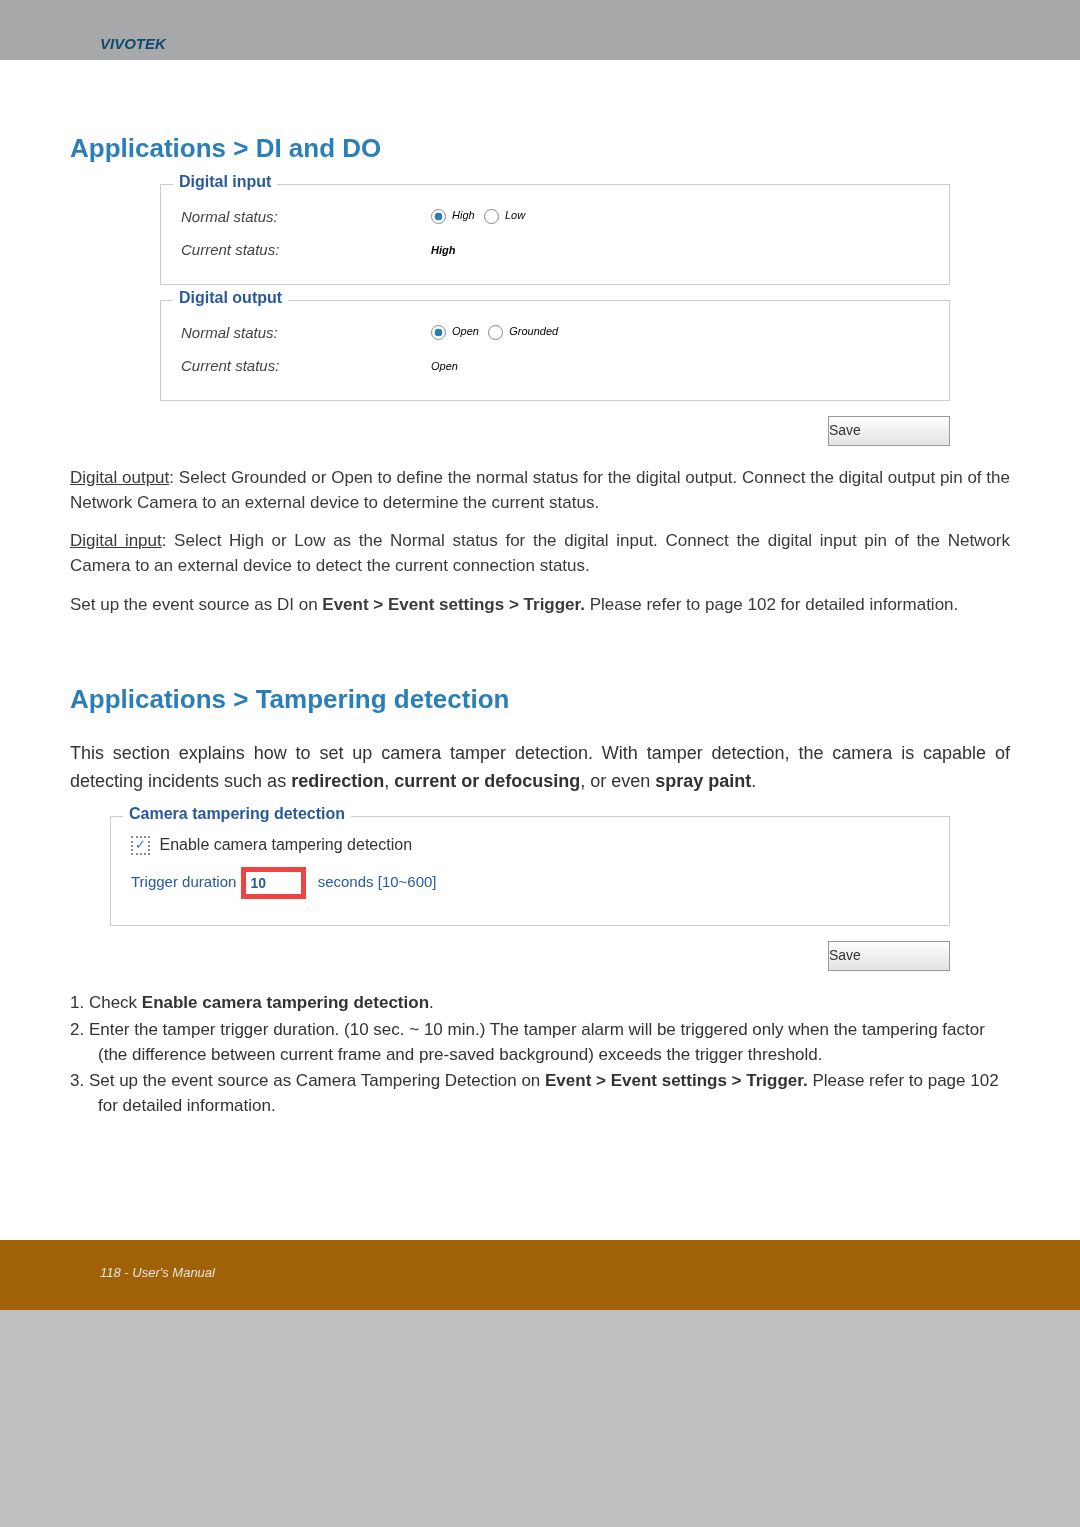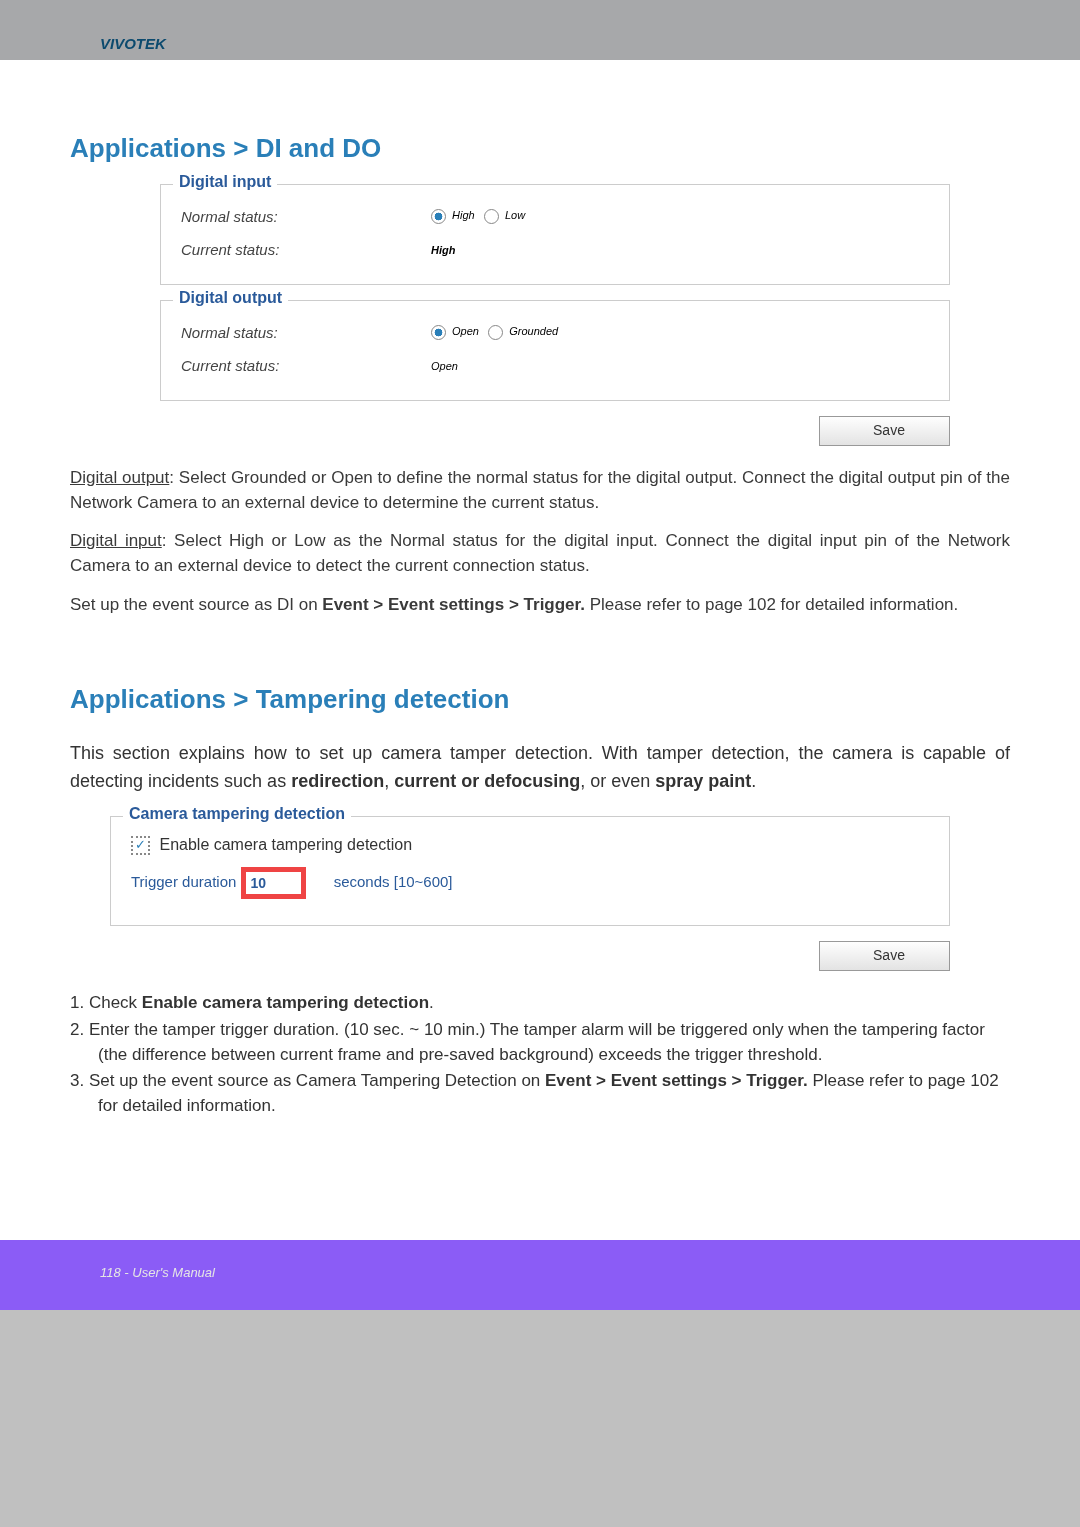--- a/index.html
+++ b/index.html
@@ -98,23 +98,22 @@
 }
 .save-btn {
   display: block;
   margin: 10px 60px 20px auto;
   width: 120px;
   height: 28px;
   border: 1px solid #999;
   background: linear-gradient(#fefefe, #e3e3e3);
   font-size: 14px;
   color: #333;
-  text-align: center;
+  text-align: left;
   line-height: 26px;
-  padding-left: 9px;
 }
 .body-text {
   font-size: 17px;
   line-height: 1.45;
   text-align: justify;
   margin: 8px 0 14px 0;
   color: #3a3a3a;
 }
 .body-text u { text-decoration: underline; }
 .body-text strong, .b { font-weight: bold; }
@@ -140,21 +139,21 @@
   height: 22px;
   border: 5px solid #ef4444;
   background: #fff;
   font-size: 14px;
   padding-left: 5px;
   line-height: 22px;
   vertical-align: middle;
   font-weight: bold;
 }
 .footer {
-  background: #8b5cf6;
+  background: #a16207;
   height: 70px;
   position: relative;
 }
 .footer-text {
   position: absolute;
   left: 100px;
   top: 25px;
   color: #e5e5e5;
   font-style: italic;
   font-size: 13px;
@@ -233,21 +232,21 @@
 
     <div class="fieldset" style="margin-left:40px; margin-right:60px;">
       <span class="legend">Camera tampering detection</span>
       <div style="padding:4px 0;">
         <span class="checkbox">✓</span>
         <span>Enable camera tampering detection</span>
       </div>
       <div style="padding:8px 0; color:#2a5a9a; font-size:15px;">
         <span>Trigger duration</span>
         <span class="input-box">10</span>
-        <span style="color:#2a5a9a; margin-left:24px;text-align:center;">seconds [10~600]</span>
+        <span style="color:#2a5a9a; margin-left:8px;text-align:center;">seconds [10~600]</span>
       </div>
     </div>
 
     <div class="save-btn">Save</div>
 
     <div class="steps">
       <div class="step">
         <span>1. Check </span><strong>Enable camera tampering detection</strong><span>.</span>
       </div>
       <div class="step">2. Enter the tamper trigger duration. (10 sec. ~ 10 min.) The tamper alarm will be triggered only when the tampering factor (the difference between current frame and pre-saved background) exceeds the trigger threshold.</div>

